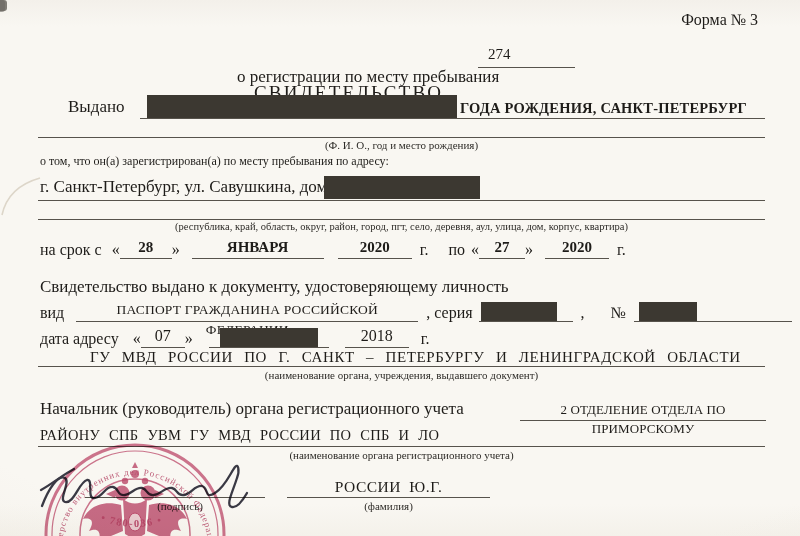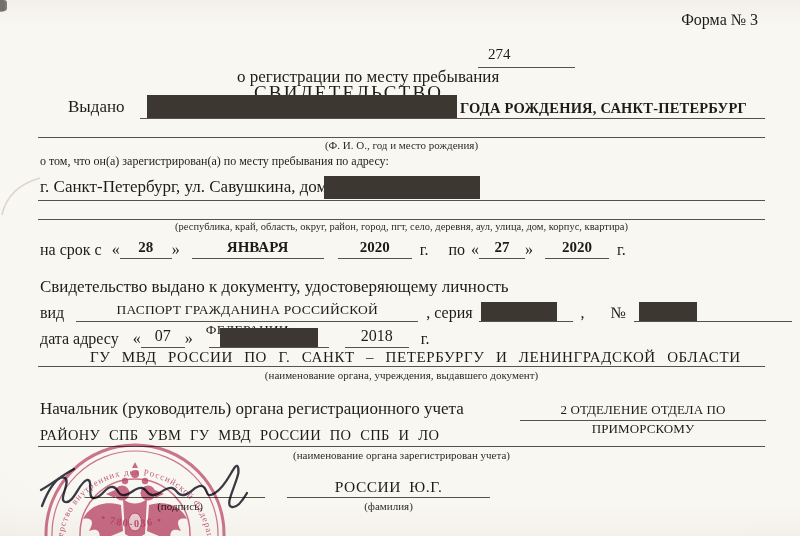--- a/index.html
+++ b/index.html
@@ -143,21 +143,21 @@
 </div>
 
 <div class="abs r-auth">ГУ МВД РОССИИ ПО Г. САНКТ – ПЕТЕРБУРГУ И ЛЕНИНГРАДСКОЙ ОБЛАСТИ</div>
 <div class="ln ln-5"></div>
 <div class="abs cap cap-auth">(наименование органа, учреждения, выдавшего документ)</div>
 
 <div class="abs r-chief">Начальник (руководитель) органа регистрационного учета</div>
 <div class="abs r-org1">2 ОТДЕЛЕНИЕ ОТДЕЛА ПО ПРИМОРСКОМУ</div>
 <div class="abs r-org2">РАЙОНУ СПБ УВМ ГУ МВД РОССИИ ПО СПБ И ЛО</div>
 <div class="ln ln-6"></div>
-<div class="abs cap cap-org">(наименование органа зарегистрирован учета)</div>
+<div class="abs cap cap-org">(наименование органа регистрационного учета)</div>
 
 <div class="ln ln-sig"></div>
 <div class="abs cap cap-sig">(подпись)</div>
 <div class="abs r-surname">РОССИИ Ю.Г.</div>
 <div class="ln ln-fam"></div>
 <div class="abs cap cap-fam">(фамилия)</div>
 
 <svg class="abs stamp" width="214" height="100" viewBox="0 0 214 100">
   <defs>
     <path id="ringPath" d="M 42 145 A 73 73 0 1 1 172 145"></path>

